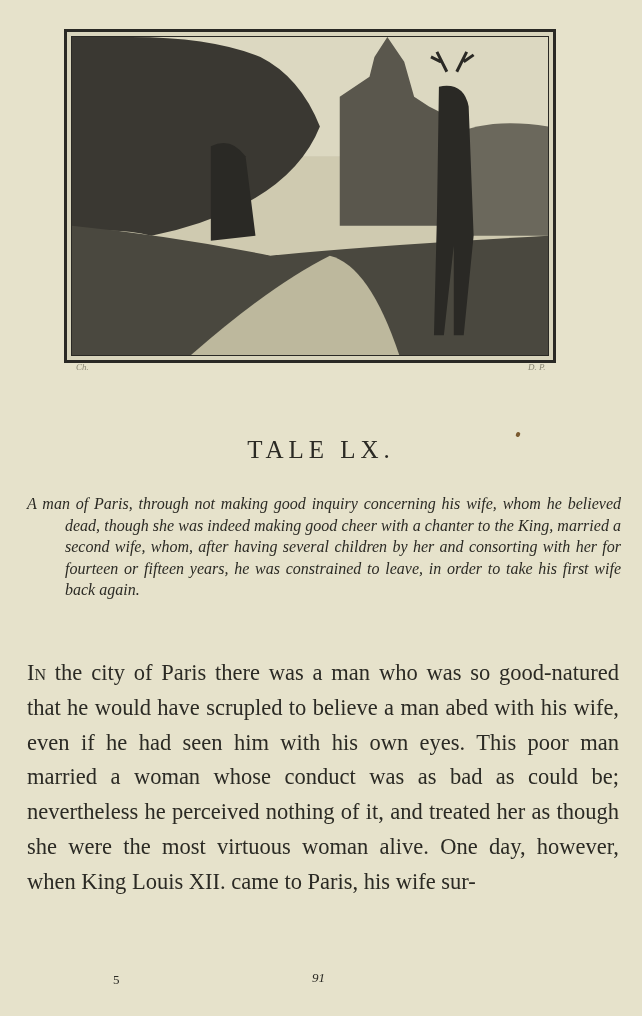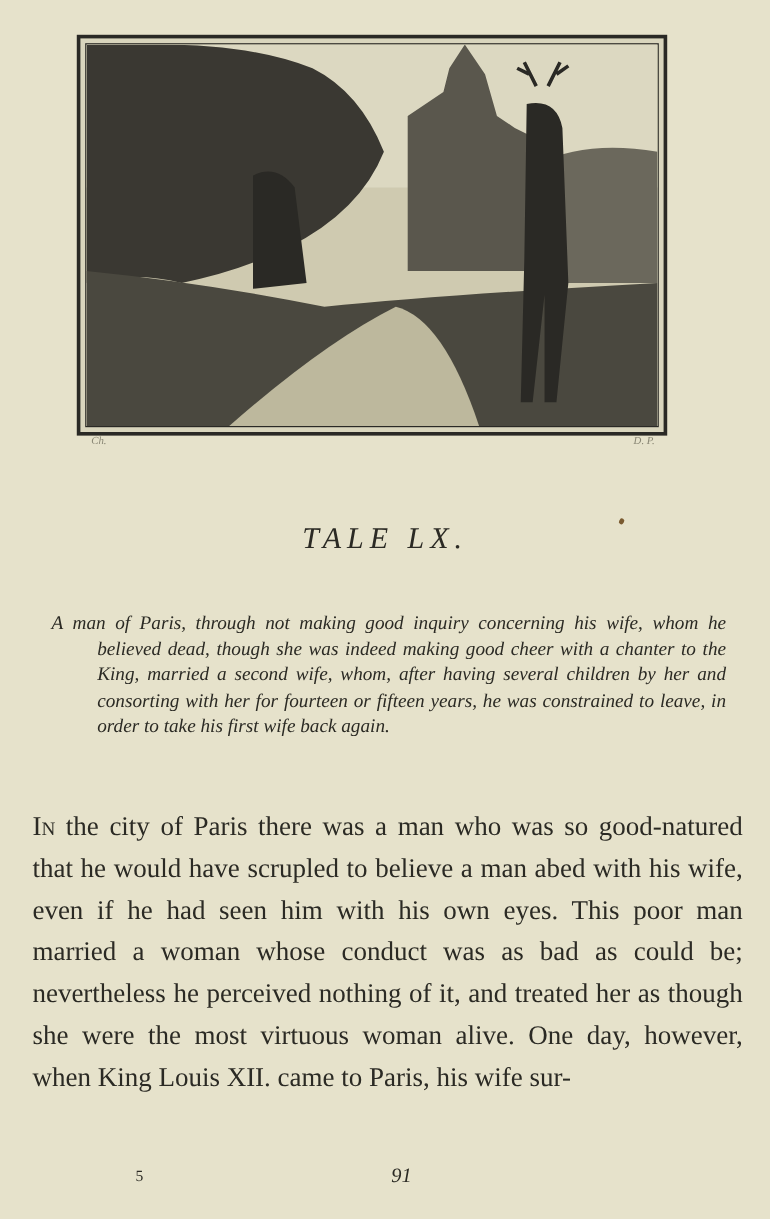--- a/index.html
+++ b/index.html
@@ -4,30 +4,30 @@
 <style>
   html, body { margin:0; padding:0; }
   body { width:642px; height:1016px; background:#e6e2cb; position:relative; overflow:hidden;
          font-family:"Liberation Serif","DejaVu Serif",serif; color:#2b2a24; }
   .plate { position:absolute; left:64px; top:29px; width:492px; height:334px;
            border:3px solid #2a2925; box-sizing:border-box; background:#d9d5bd; padding:4px; }
   .plate-inner { width:100%; height:100%; border:1px solid #2a2925; box-sizing:border-box; overflow:hidden; }
   .plate-inner svg { display:block; width:100%; height:100%; }
   .sig { position:absolute; top:362px; font-size:9px; color:#8a8775; font-style:italic; }
   .title { position:absolute; top:436px; left:0; width:642px; text-align:center;
-           font-size:25px; font-style:italic; letter-spacing:5px; color:#2b2a24; }
+           font-size:25px; letter-spacing:5px; color:#2b2a24; }
   .argument { position:absolute; top:493px; left:27px; width:594px; font-style:italic; font-size:16px;
               line-height:21.6px; text-align:justify; }
-  .argument p { margin:16px; padding-left:38px; text-indent:-38px; }
+  .argument p { margin:0; padding-left:38px; text-indent:-38px; }
   .body { position:absolute; top:656px; left:27px; width:592px; font-size:22.5px; line-height:34.8px;
-          text-align:justify;margin-top:16px; }
+          text-align:justify; }
   .body p { margin:0; }
   .sc { font-variant:small-caps; }
   .sig-foot { position:absolute; top:972px; left:113px; font-size:13px; }
-  .pagenum { position:absolute; top:970px; left:312px; font-size:17px; font-style:italic;margin-left:14px; }
+  .pagenum { position:absolute; top:970px; left:312px; font-size:13px; font-style:italic; }
   .speck { position:absolute; left:516px; top:432px; width:4px; height:5px; background:#7a5a30; border-radius:2px; transform:rotate(30deg); }
 </style>
 </head>
 <body>
 
 <div class="plate">
   <div class="plate-inner">
     <svg viewBox="0 0 480 320" preserveAspectRatio="none">
       <rect width="480" height="320" fill="#cfcab0"></rect>
       <rect y="0" width="480" height="120" fill="#dcd8c1"></rect>

